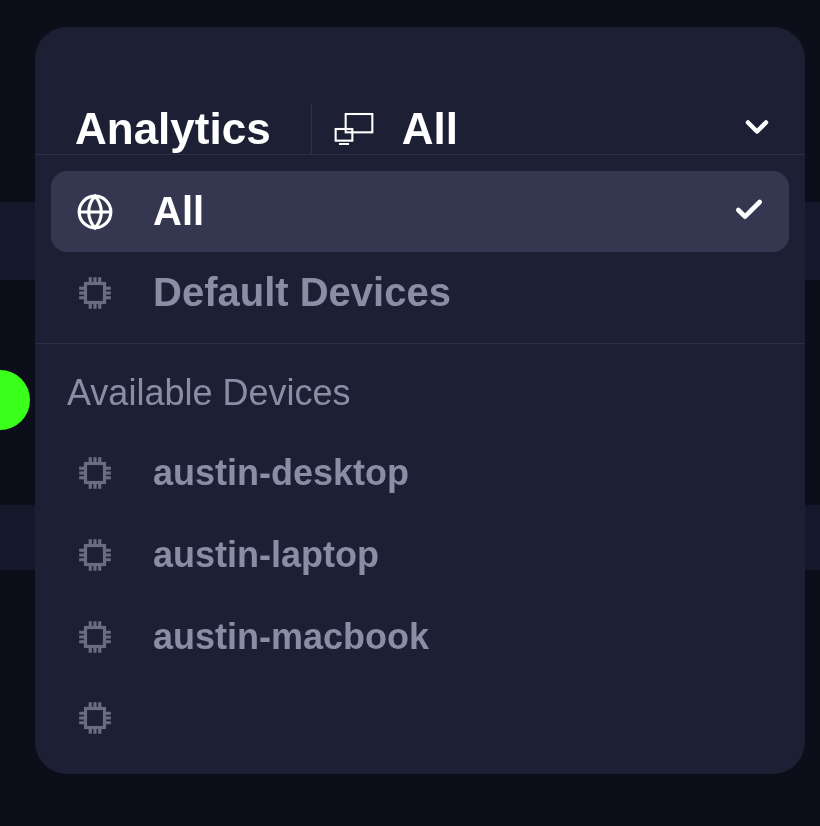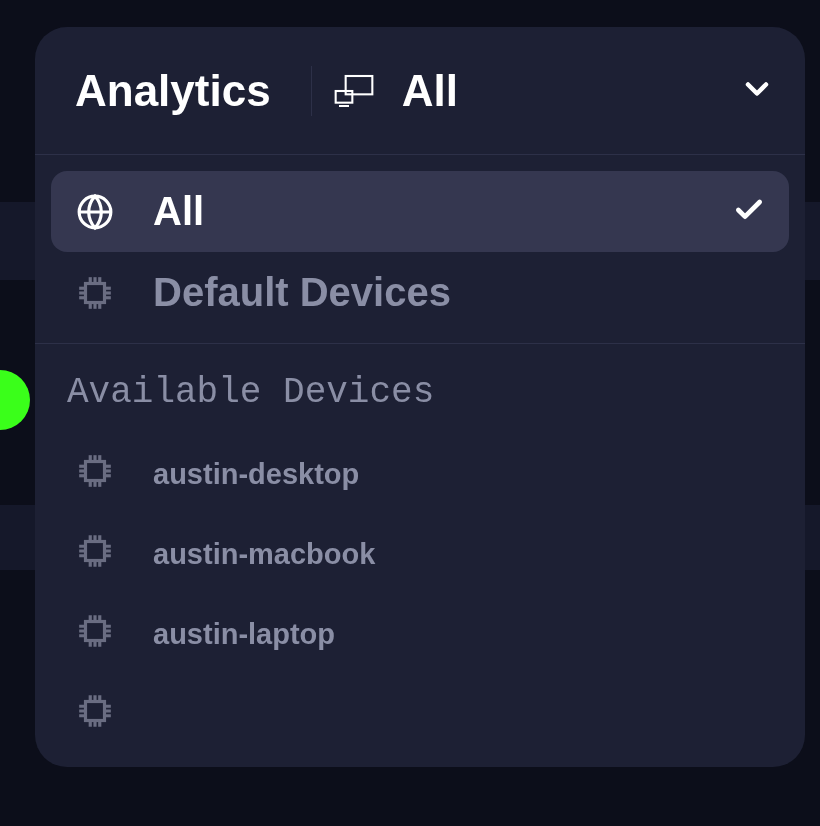--- a/index.html
+++ b/index.html
@@ -44,21 +44,21 @@
       position: absolute;
       left: 35px;
       top: 27px;
       width: 770px;
       background: #1d2034;
       border-radius: 32px;
       overflow: hidden;
     }
     .dropdown-header {
       display: flex;
-      align-items: center;
+      align-items: flex-end;
       height: 128px;
       border-bottom: 1px solid #2d3048;
     }
     .header-tab {
       display: flex;
       align-items: center;
       padding: 0 40px;
       font-size: 44px;
       font-weight: 800;
       color: #ffffff;
@@ -127,43 +127,41 @@
     .section-divider {
       height: 1px;
       background: #2d3048;
       margin: 10px -16px 20px -16px;
     }
     .section-header {
       font-size: 36px;
       font-weight: 500;
       color: #8a8ea5;
       padding: 8px 16px 18px 16px;
-      font-family: Liberation Mono, monospace;
     }
     .device-item {
       display: flex;
       align-items: center;
       gap: 38px;
       padding: 20px 24px;
       cursor: pointer;
     }
     .device-icon {
       width: 40px;
       height: 40px;
       display: flex;
       align-items: center;
       justify-content: center;
       color: #6a6d82;
       flex-shrink: 0;
     }
     .device-label {
-      font-size: 29px;
+      font-size: 36px;
       font-weight: 800;
       color: #8a8ea5;
-      margin-top: 7px;
     }
   </style>
 </head>
 <body>
 
 <div class="bg-stripe-1"></div>
 <div class="bg-stripe-2"></div>
 <div class="bg-accent"></div>
 
 <div class="dropdown-panel">
@@ -264,42 +262,42 @@
           <line x1="12" y1="18" x2="12" y2="22"></line>
           <line x1="15" y1="18" x2="15" y2="22"></line>
           <line x1="2" y1="9" x2="6" y2="9"></line>
           <line x1="2" y1="12" x2="6" y2="12"></line>
           <line x1="2" y1="15" x2="6" y2="15"></line>
           <line x1="18" y1="9" x2="22" y2="9"></line>
           <line x1="18" y1="12" x2="22" y2="12"></line>
           <line x1="18" y1="15" x2="22" y2="15"></line>
         </svg>
       </span>
-      <span class="device-label">austin-macbook</span>
+      <span class="device-label">austin-laptop</span>
     </div>
 
     <div class="device-item">
       <span class="device-icon">
         <svg width="38" height="38" viewBox="0 0 24 24" fill="none" stroke="currentColor" stroke-width="2">
           <rect x="6" y="6" width="12" height="12"></rect>
           <line x1="9" y1="2" x2="9" y2="6"></line>
           <line x1="12" y1="2" x2="12" y2="6"></line>
           <line x1="15" y1="2" x2="15" y2="6"></line>
           <line x1="9" y1="18" x2="9" y2="22"></line>
           <line x1="12" y1="18" x2="12" y2="22"></line>
           <line x1="15" y1="18" x2="15" y2="22"></line>
           <line x1="2" y1="9" x2="6" y2="9"></line>
           <line x1="2" y1="12" x2="6" y2="12"></line>
           <line x1="2" y1="15" x2="6" y2="15"></line>
           <line x1="18" y1="9" x2="22" y2="9"></line>
           <line x1="18" y1="12" x2="22" y2="12"></line>
           <line x1="18" y1="15" x2="22" y2="15"></line>
         </svg>
       </span>
-      <span class="device-label">austin-laptop</span>
+      <span class="device-label">austin-macbook</span>
     </div>
 
     <div class="device-item">
       <span class="device-icon">
         <svg width="38" height="38" viewBox="0 0 24 24" fill="none" stroke="currentColor" stroke-width="2">
           <rect x="6" y="6" width="12" height="12"></rect>
           <line x1="9" y1="2" x2="9" y2="6"></line>
           <line x1="12" y1="2" x2="12" y2="6"></line>
           <line x1="15" y1="2" x2="15" y2="6"></line>
           <line x1="9" y1="18" x2="9" y2="22"></line>

